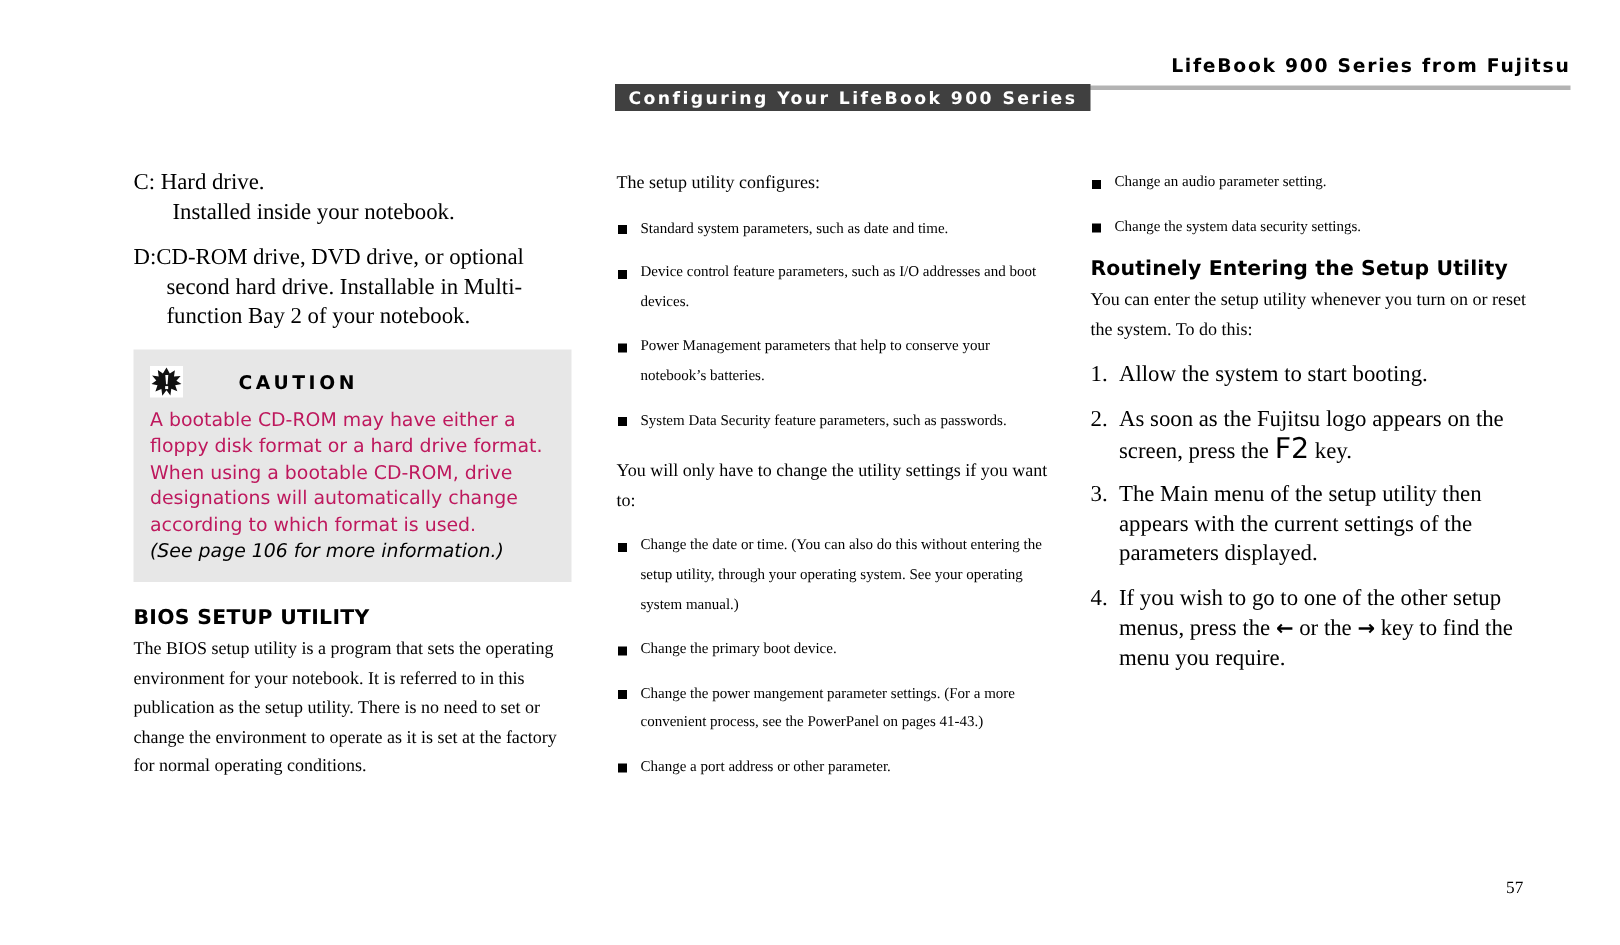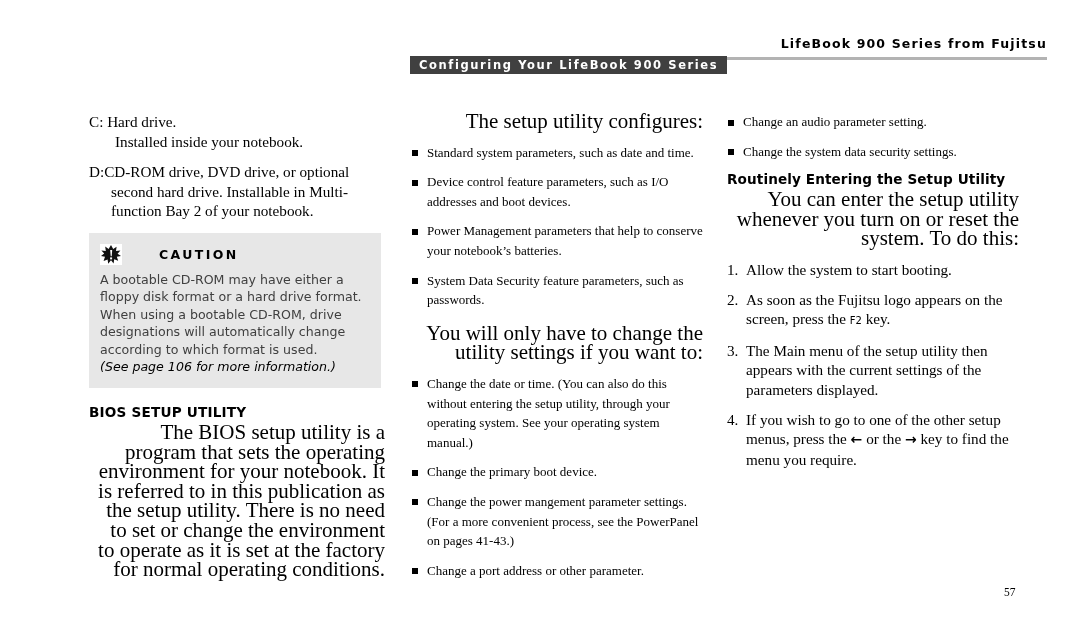--- a/index.html
+++ b/index.html
@@ -61,23 +61,23 @@
     position: absolute;
     top: 112px;
   }
   .col-left   { left: 89px;  width: 292px; }
   .col-mid    { left: 411px; width: 292px; }
   .col-right  { left: 727px; width: 292px; }
 
   
   p.body {
     font-family: "Liberation Serif", serif;
-    font-size: 21px;
+    font-size: 12px;
     line-height: 19.6px;
-    text-align: right;
+    text-align: left;
     margin-bottom: 11px;
   }
 
   .hang {
     font-family: "Liberation Serif", serif;
     font-size: 15.2px;
     line-height: 19.6px;
     padding-left: 22px;
     text-indent: -22px;
     margin-bottom: 11px;
@@ -86,21 +86,21 @@
 
   
   ul.sq {
     list-style: none;
     margin: 0 0 0 0;
     padding: 0;
   }
   ul.sq > li {
     position: relative;
     font-family: "Liberation Serif", serif;
-    font-size: 13px;
+    font-size: 10px;
     line-height: 19.6px;
     padding-left: 16px;
     margin-bottom: 10px;
   }
   ul.sq > li::before {
     content: "";
     position: absolute;
     left: 1px;
     top: 7.5px;
     width: 6px;
@@ -163,21 +163,21 @@
     font-weight: 700;
     letter-spacing: 2.4px;
     color: #000;
     margin-left: 28px;
   }
 
   .caution-body {
     font-family: "DejaVu Sans", sans-serif;
     font-size: 12.6px;
     line-height: 17.4px;
-    color: #404040;
+    color: #be185d;
   }
   .caution-note {
     font-family: "DejaVu Sans", sans-serif;
     font-size: 12.6px;
     line-height: 17.4px;
     font-style: italic;
     color: #000000;
   }
 
   
@@ -200,21 +200,21 @@
 
   .bios-block {
     position: absolute;
     left: 89px;
     top: 404px;
     width: 296px;
   }
 
   .sans-key {
     font-family: "DejaVu Sans", sans-serif;
-    font-size: 10px;
+    font-size: 19px;
   }
 
   .arrow-glyph {
     font-family: "DejaVu Sans", sans-serif;
     font-weight: bold;
     font-size: 14px;
   }
 
   
   .folio {

